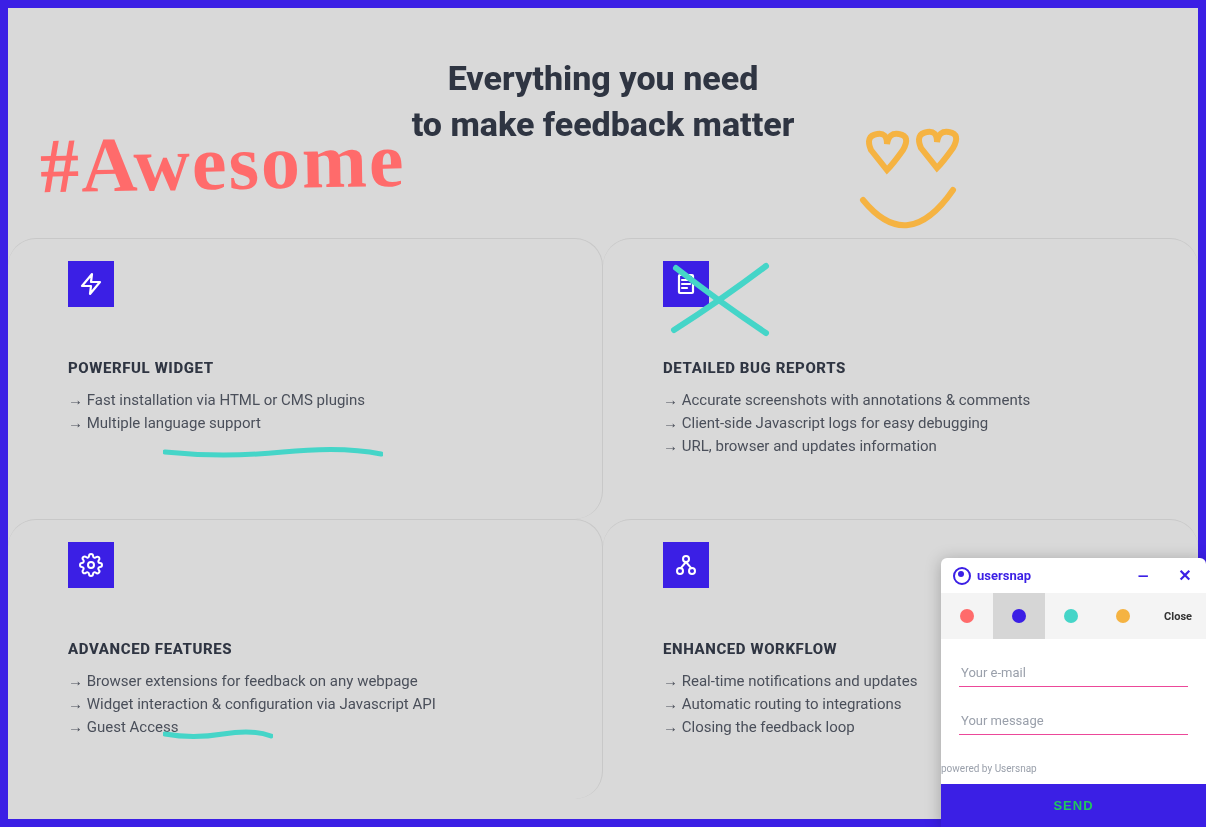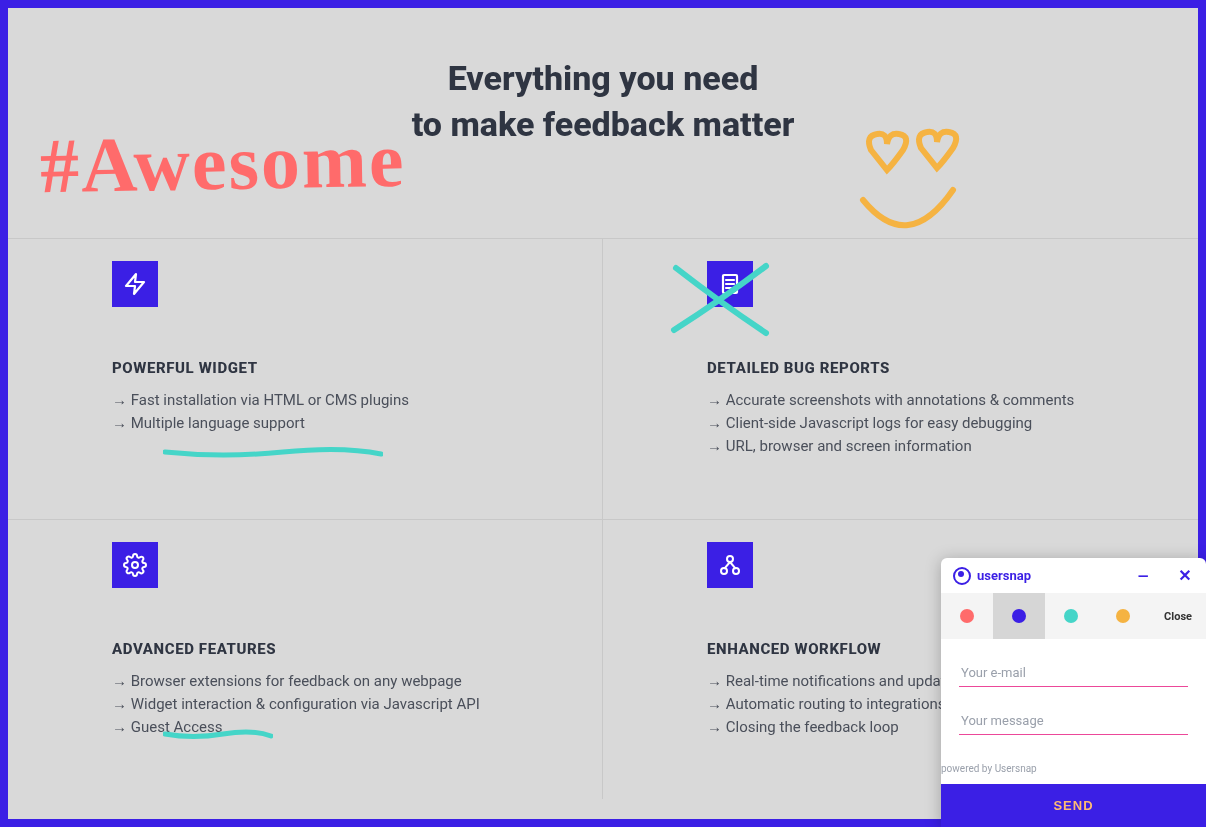--- a/index.html
+++ b/index.html
@@ -28,23 +28,24 @@
     line-height: 1.35;
   }
   .features-grid {
     display: grid;
     grid-template-columns: 1fr 1fr;
     grid-template-rows: auto auto;
   }
   .feature {
     border-top: 1px solid #c8c8c8;
     border-right: 1px solid #c8c8c8;
-    padding: 22px 40px 60px 104px;
+    padding: 22px 40px 60px 60px;
     position: relative;
     min-height: 260px;
+    border-radius: 28px;
   }
   .feature:nth-child(2n) { border-right: none; }
   .feature .icon-box {
     width: 46px; height: 46px;
     background: #3b1fe5;
     display: flex; align-items:center; justify-content:center;
     color: #fff;
     margin-bottom: 52px;
   }
   .feature h3 {
@@ -145,21 +146,21 @@
     padding:6px 2px;font-size:13px;outline:none;
     margin-bottom:20px;background:transparent;
     font-family:inherit;
   }
   .widget-body input::placeholder{color:#9aa0ab;}
   .powered{
     text-align:left;font-size:10px;color:#9aa0ab;
     padding:0 16px 10px 0;
   }
   .send-btn{
-    background:#3b1fe5;color:#fdba74;text-align:center;
+    background:#3b1fe5;color:#22c55e;text-align:center;
     font-weight:700;letter-spacing:1px;
     padding:14px 0;cursor:pointer;border:none;width:100%;font-size:13px;
   }
 
   
   .underline-draw{
     position:absolute;pointer-events:none;
   }
 </style>
 </head>
@@ -195,21 +196,21 @@
             <rect x="5" y="3" width="14" height="18" rx="1"></rect>
             <line x1="8" y1="8" x2="16" y2="8"></line>
             <line x1="8" y1="12" x2="16" y2="12"></line>
             <line x1="8" y1="16" x2="13" y2="16"></line>
           </svg>
       </div>
       <h3>DETAILED BUG REPORTS</h3>
       <ul>
         <li>Accurate screenshots with annotations &amp; comments</li>
         <li>Client-side Javascript logs for easy debugging</li>
-        <li>URL, browser and screen information</li>
+        <li>URL, browser and updates information</li>
       </ul>
     </div>
 
     <div class="feature">
       <div class="icon-box">
         <svg width="24" height="24" viewBox="0 0 24 24" fill="none" stroke="#fff" stroke-width="2" stroke-linecap="round" stroke-linejoin="round">
             <circle cx="12" cy="12" r="3"></circle>
             <path d="M19.4 15a1.7 1.7 0 0 0 .34 1.87l.06.06a2 2 0 1 1-2.83 2.83l-.06-.06a1.7 1.7 0 0 0-1.87-.34 1.7 1.7 0 0 0-1.04 1.56V21a2 2 0 1 1-4 0v-.09a1.7 1.7 0 0 0-1.11-1.56 1.7 1.7 0 0 0-1.87.34l-.06.06a2 2 0 1 1-2.83-2.83l.06-.06a1.7 1.7 0 0 0 .34-1.87 1.7 1.7 0 0 0-1.56-1.04H3a2 2 0 1 1 0-4h.09a1.7 1.7 0 0 0 1.56-1.11 1.7 1.7 0 0 0-.34-1.87l-.06-.06a2 2 0 1 1 2.83-2.83l.06.06a1.7 1.7 0 0 0 1.87.34H9a1.7 1.7 0 0 0 1.04-1.56V3a2 2 0 1 1 4 0v.09a1.7 1.7 0 0 0 1.04 1.56 1.7 1.7 0 0 0 1.87-.34l.06-.06a2 2 0 1 1 2.83 2.83l-.06.06a1.7 1.7 0 0 0-.34 1.87V9a1.7 1.7 0 0 0 1.56 1.04H21a2 2 0 1 1 0 4h-.09a1.7 1.7 0 0 0-1.56 1.04z"></path>
           </svg>
       </div>

